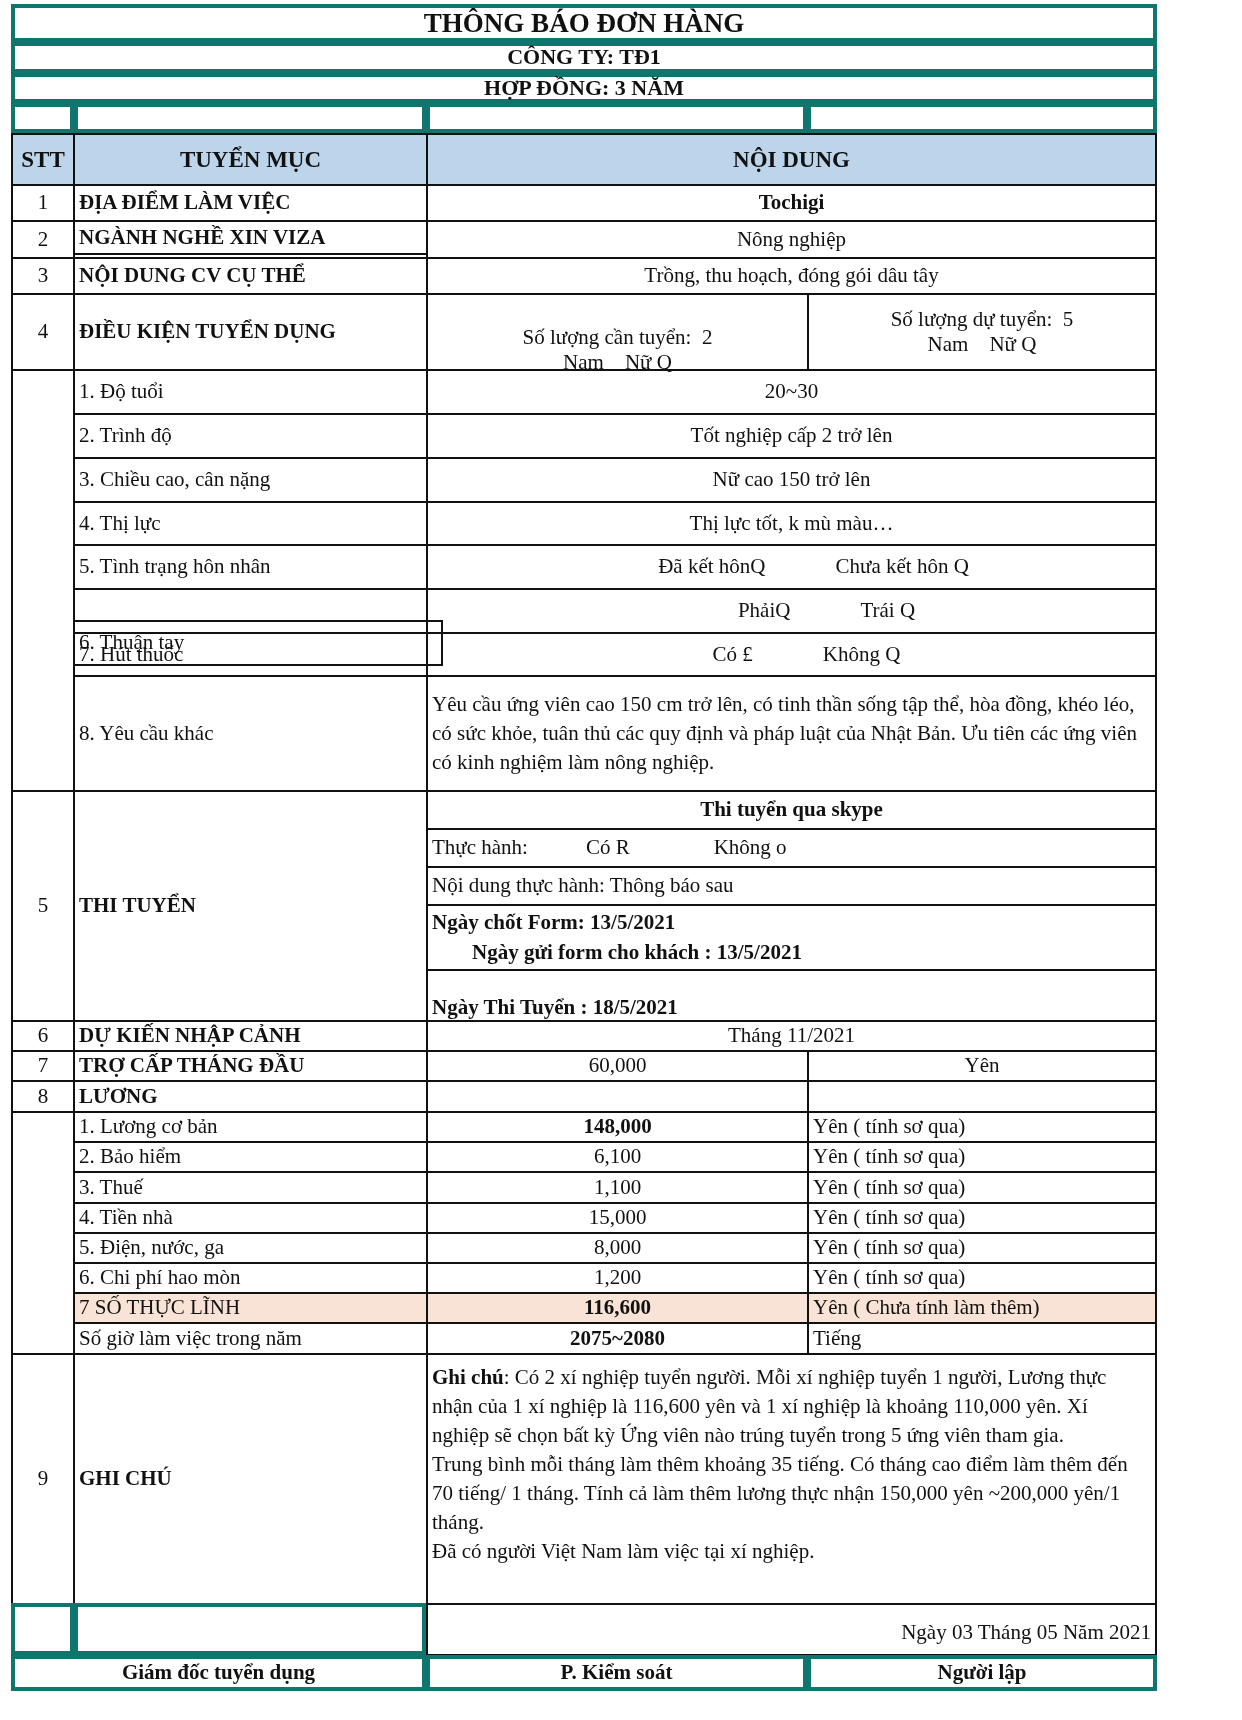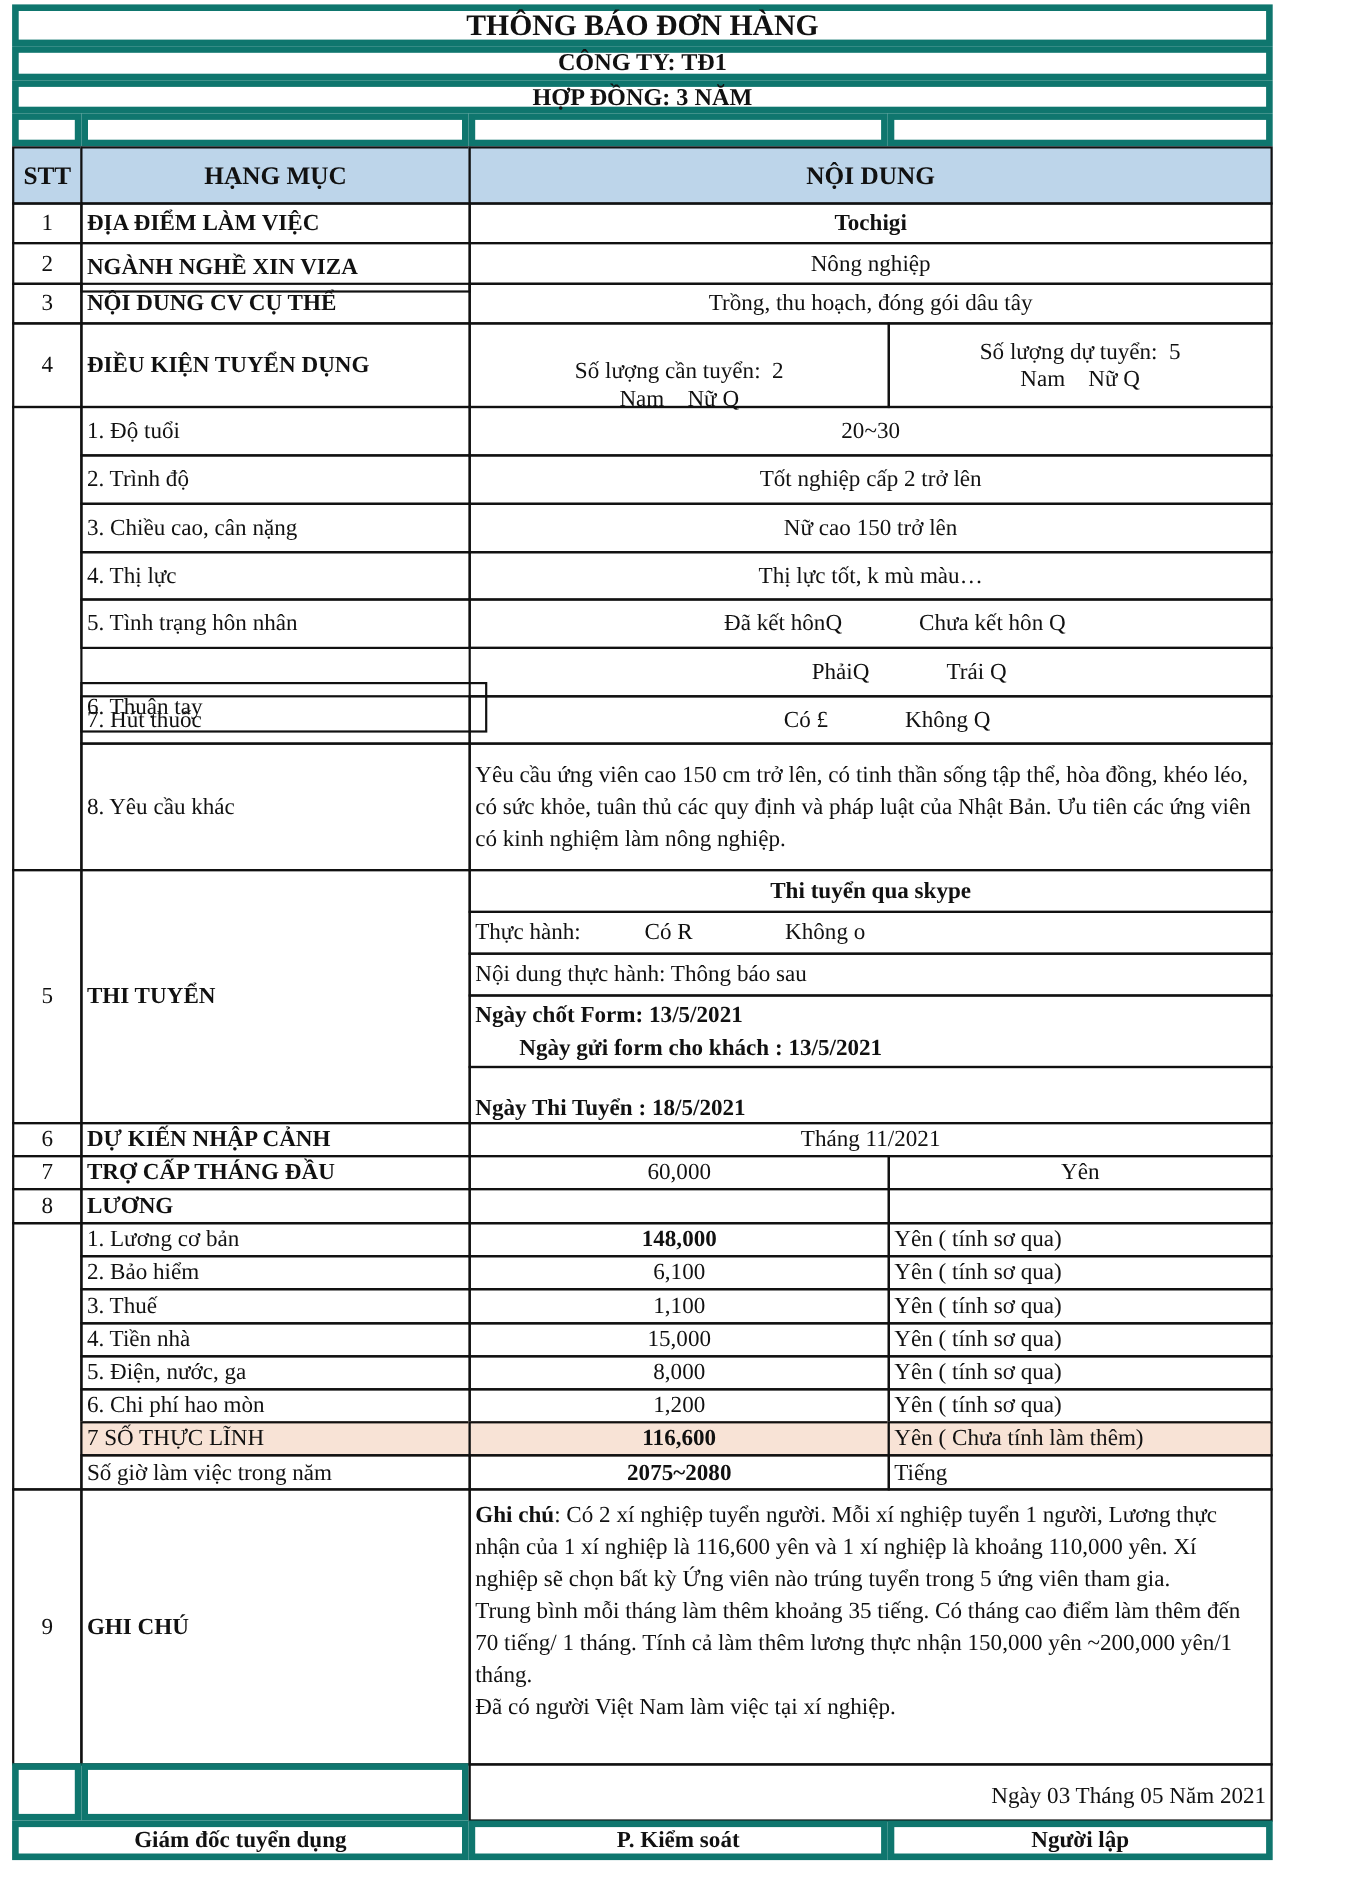--- a/index.html
+++ b/index.html
@@ -3,21 +3,21 @@
 <meta charset="utf-8">
 <style>
   html, body { margin:0; padding:0; background:#ffffff; }
   body { width:1242px; height:1720px; position:relative; overflow:hidden;
          font-family:"Liberation Serif", "DejaVu Serif", serif; color:#111; }
   .c { position:absolute; box-sizing:border-box; display:flex; align-items:center;
        font-size:21px; line-height:1.2; white-space:nowrap; }
   .ctr { justify-content:center; text-align:center; }
   .lft { justify-content:flex-start; padding-left:4px; }
   .b { font-weight:bold; }
-  .gl { border:6px solid #0f766e; }
+  .gl { border:4px solid #0f766e; }
   .bk { border:2px solid #111; }
   .hdr { background:#bdd5ea; }
   .hl { background:#f8e3d6; }
   .wrap { white-space:normal; align-items:center; }
   .title { font-size:27px; font-weight:bold; }
   .sub { font-size:22px; font-weight:bold; }
   .col { flex-direction:column; justify-content:center; }
   .line { display:block; }
   .notes { white-space:normal; display:block; padding:8px 6px 0 4px; line-height:1.38; font-size:21px; }
   .notes p { margin:0; }
@@ -29,29 +29,29 @@
 
 <div class="c ctr gl title" style="left:11px;top:4px;width:1146px;height:38px;">THÔNG BÁO ĐƠN HÀNG</div>
 <div class="c ctr gl sub" style="left:11px;top:42px;width:1146px;height:31px;">CÔNG TY: TĐ1</div>
 <div class="c ctr gl sub" style="left:11px;top:73px;width:1146px;height:30px;">HỢP ĐỒNG: 3 NĂM</div>
 <div class="c gl" style="left:11px;top:103px;width:63px;height:30px;"></div>
 <div class="c gl" style="left:74px;top:103px;width:352px;height:30px;"></div>
 <div class="c gl" style="left:426px;top:103px;width:381px;height:30px;"></div>
 <div class="c gl" style="left:807px;top:103px;width:350px;height:30px;"></div>
 
 <div class="c ctr bk hdr b" style="left:11px;top:133px;width:64px;height:53px;font-size:23px;">STT</div>
-<div class="c ctr bk hdr b" style="left:73px;top:133px;width:355px;height:53px;font-size:23px;">HẠNG MỤC</div>
+<div class="c ctr bk hdr b" style="left:73px;top:133px;width:355px;height:53px;font-size:23px;">TUYỂN MỤC</div>
 <div class="c ctr bk hdr b" style="left:426px;top:133px;width:731px;height:53px;font-size:23px;">NỘI DUNG</div>
 
 <div class="c ctr bk" style="left:11px;top:184px;width:64px;height:38px;">1</div>
 <div class="c lft bk b" style="left:73px;top:184px;width:355px;height:38px;">ĐỊA ĐIỂM LÀM VIỆC</div>
 <div class="c ctr bk b" style="left:426px;top:184px;width:731px;height:38px;">Tochigi</div>
 
 <div class="c ctr bk" style="left:11px;top:220px;width:64px;height:39px;">2</div>
-<div class="c lft bk b" style="left:73px;top:220px;width:355px;height:46px;">NGÀNH NGHỀ XIN VIZA</div>
+<div class="c lft bk b" style="left:73px;top:220px;width:355px;height:35px;">NGÀNH NGHỀ XIN VIZA</div>
 <div class="c ctr bk" style="left:426px;top:220px;width:731px;height:39px;">Nông nghiệp</div>
 
 <div class="c ctr bk" style="left:11px;top:257px;width:64px;height:38px;">3</div>
 <div class="c lft bk b" style="left:73px;top:257px;width:355px;height:38px;">NỘI DUNG CV CỤ THỂ</div>
 <div class="c ctr bk" style="left:426px;top:257px;width:731px;height:38px;">Trồng, thu hoạch, đóng gói dâu tây</div>
 
 <div class="c ctr bk" style="left:11px;top:293px;width:64px;height:78px;">4</div>
 <div class="c lft bk b" style="left:73px;top:293px;width:355px;height:78px;">ĐIỀU KIỆN TUYỂN DỤNG</div>
 <div class="c ctr bk col" style="left:426px;top:293px;width:383px;height:78px;">
   <span class="line" style="white-space:pre;margin-top:36px;">Số lượng cần tuyển:  2</span>

